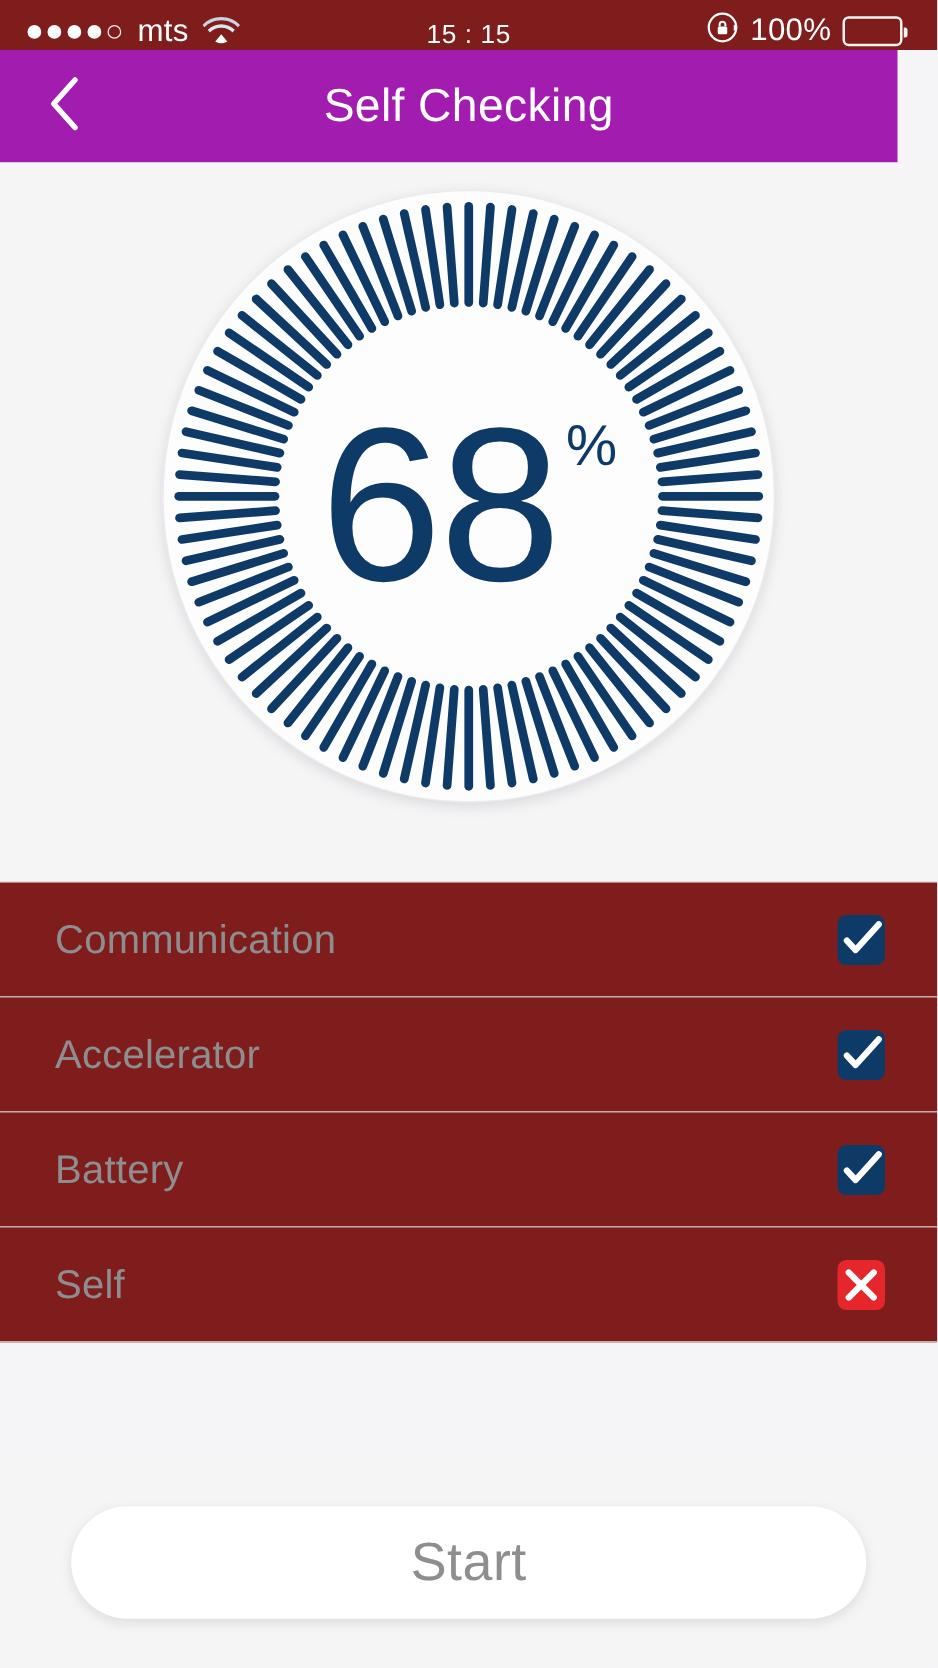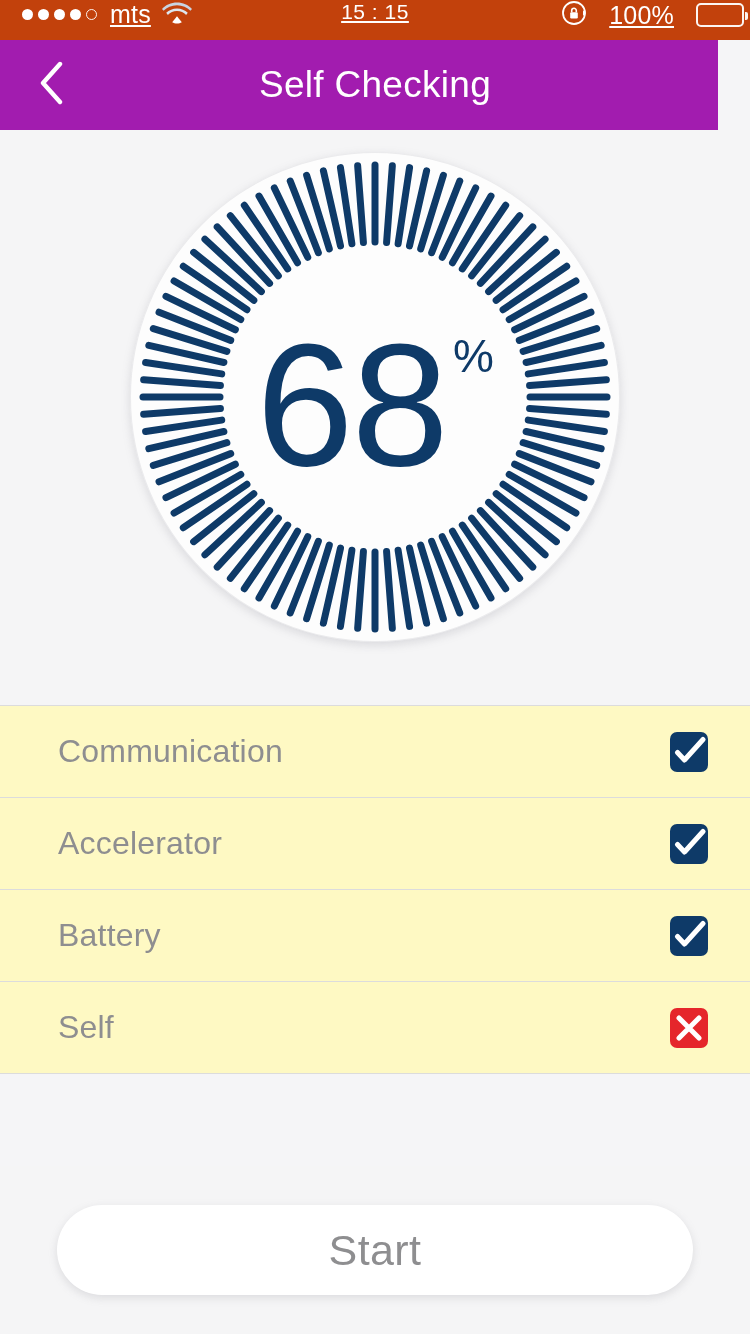--- a/index.html
+++ b/index.html
@@ -24,25 +24,24 @@
     background: #f5f5f7;
     overflow: hidden;
   }
 
   
   .status-bar {
     position: absolute;
     top: 0; left: 0;
     width: 750px;
     height: 40px;
-    background: #c2410c;
-    display: flex;
-    align-items: flex-start;
+    background: #7f1d1d;
+    display: flex;
+    align-items: flex-end;
     color: #ffffff;
-    text-decoration: underline;
   }
 
   .status-left {
     display: flex;
     align-items: center;
     padding-left: 22px;
     width: 250px;
   }
 
   .signal-dots {
@@ -79,22 +78,22 @@
     text-align: center;
     font-size: 21px;
     letter-spacing: 0.5px;
   }
 
   .status-right {
     width: 250px;
     display: flex;
     align-items: center;
     justify-content: flex-end;
-    padding-right: 6px;
-    gap: 22px;
+    padding-right: 28px;
+    gap: 9px;
   }
 
   .battery-pct {
     font-size: 25px;
     letter-spacing: 0.2px;
   }
 
   .battery-icon {
     position: relative;
     width: 48px;
@@ -228,22 +227,22 @@
     width: 750px;
     background: #ffffff;
     border-top: 1px solid #dcdcdc;
   }
 
   .check-row {
     position: relative;
     height: 92px;
     display: flex;
     align-items: center;
-    padding: 0 0 0 58px;
-    background: #fef9c3;
+    padding: 0 0 0 44px;
+    background: #7f1d1d;
     border-bottom: 1px solid #dcdcdc;
     cursor: pointer;
   }
 
   .check-label {
     flex: 1;
     font-size: 32px;
     color: #8e8e90;
     font-weight: 400;
     letter-spacing: 0.2px;

